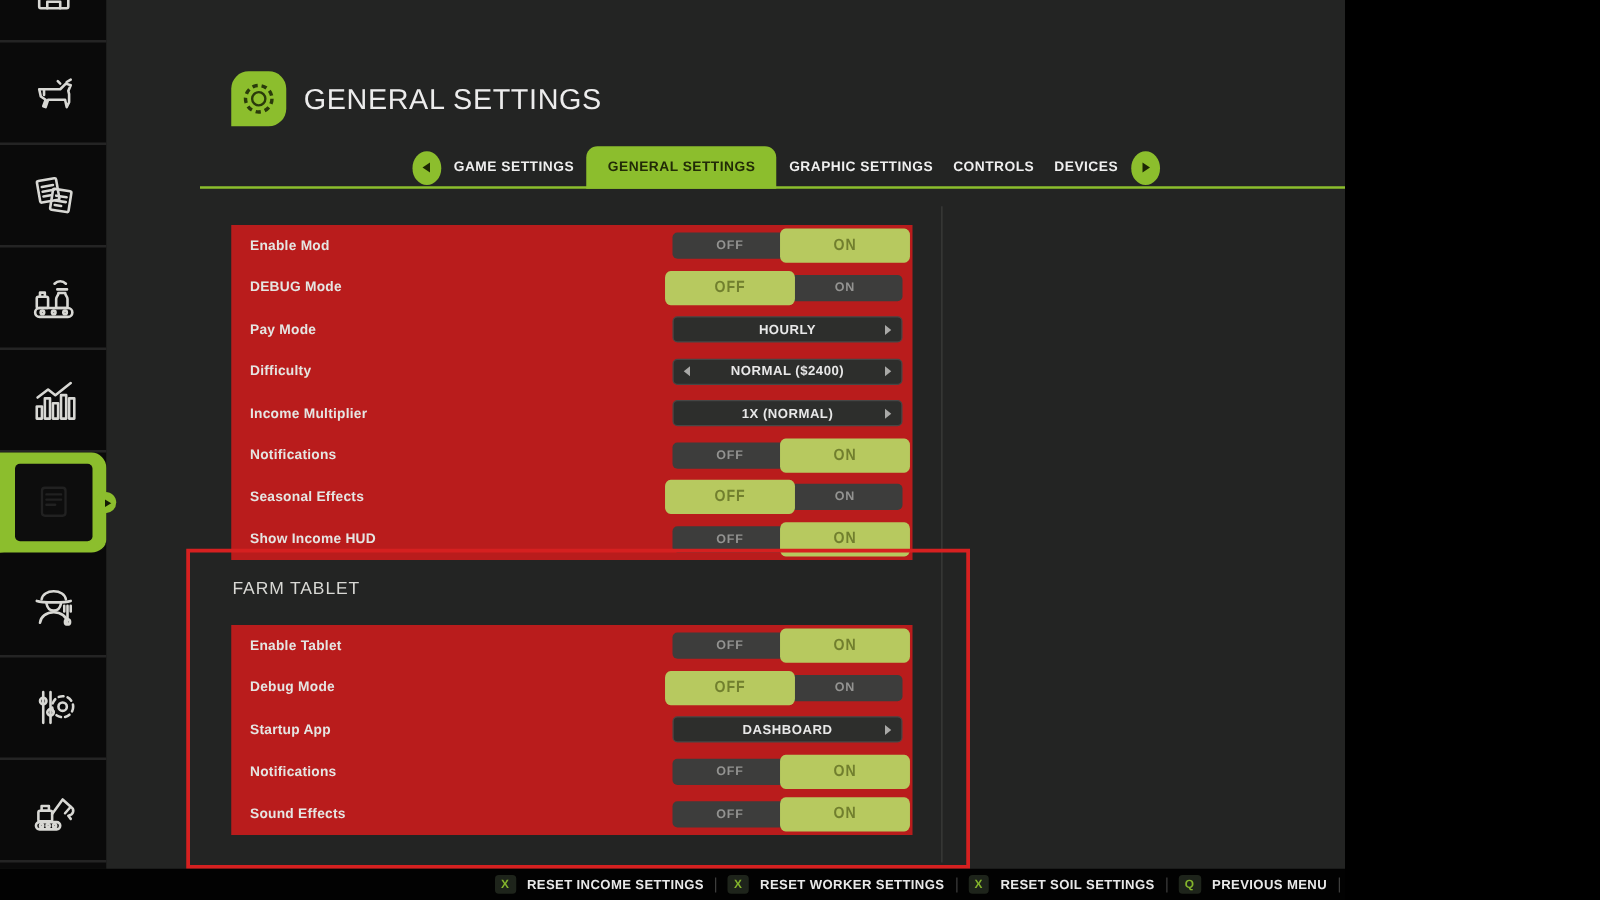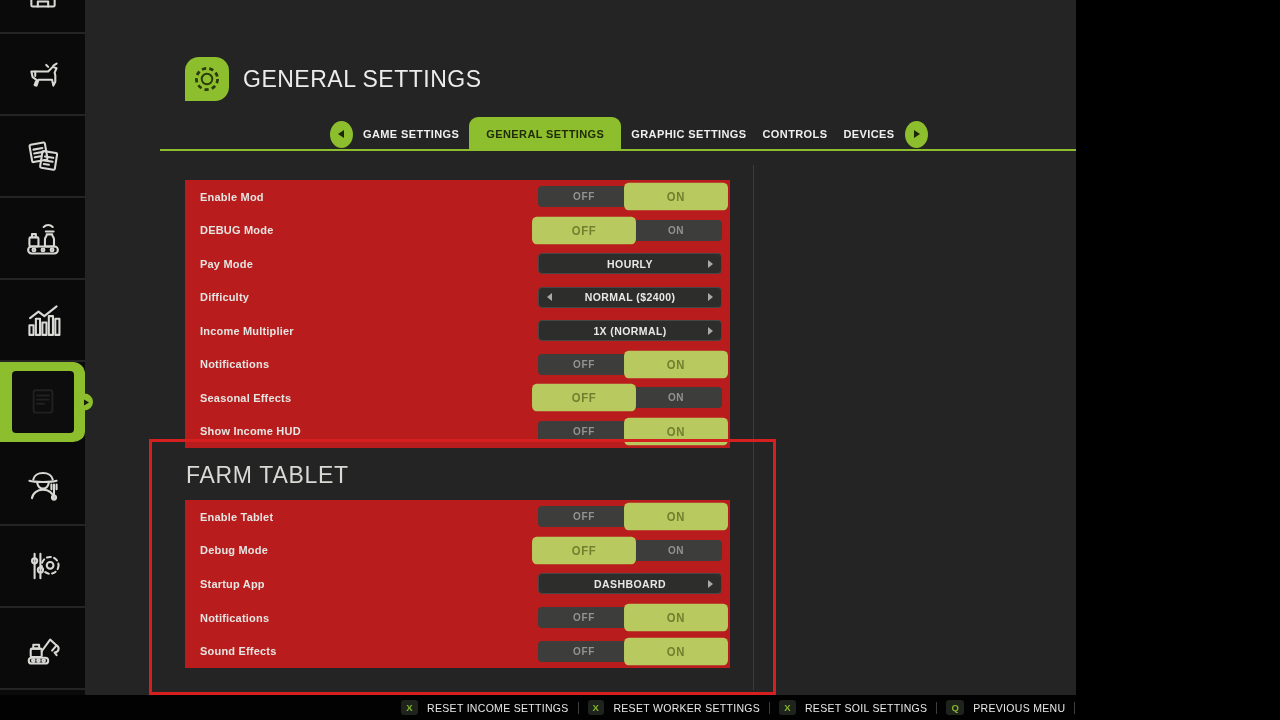--- a/index.html
+++ b/index.html
@@ -40,36 +40,36 @@
   .row{flex:1;display:flex;align-items:center;justify-content:space-between;padding:0 8px 0 15px}
   .row-label{font-size:11px;font-weight:bold;color:#e5e5e2;letter-spacing:.2px}
   .toggle{position:relative;width:184px;height:21px;display:flex}
   .seg{flex:1;display:flex;align-items:center;justify-content:center;background:#3d3d3c;color:#939391;font-size:10px;font-weight:bold;letter-spacing:.6px;border-radius:4px;cursor:pointer}
   .seg.sel{background:#b7c95f;color:#717f2e;transform:scale(1.13,1.3);z-index:2}
   .select{position:relative;width:184px;height:21px;background:#2d2e2c;border:1px solid #464645;border-radius:4px;display:flex;align-items:center;justify-content:center;cursor:pointer}
   .select .val{font-size:10.5px;font-weight:bold;color:#e8e8e8;letter-spacing:.4px}
   .tri{position:absolute;top:50%;transform:translateY(-50%);width:0;height:0;border-top:4px solid transparent;border-bottom:4px solid transparent}
   .tri-right{right:8px;border-left:5px solid #a9a9a7}
   .tri-left{left:8px;border-right:5px solid #a9a9a7}
-  .section-heading{position:absolute;left:186px;top:462px;font-size:23px;color:#d9d9d5;font-weight:normal;letter-spacing:.7px;z-index:2}
+  .section-heading{position:absolute;left:186px;top:462px;font-size:14px;color:#d9d9d5;font-weight:normal;letter-spacing:.7px;z-index:2}
 
   
   .content-scroll-line{position:absolute;left:753px;top:165px;width:1px;height:525px;background:#3c3c3b;z-index:1}
   .right-scrollbar{position:absolute;left:1250px;top:117px;width:27px;height:468px;background:#373c35;border-radius:13px;z-index:2}
   .rs-track{position:absolute;left:10px;top:13px;width:7px;height:440px;background:#040404;border-radius:3.5px}
   .rs-thumb{position:absolute;left:0;bottom:0;width:7px;height:110px;background:#8cbe2d;border-radius:3.5px;cursor:pointer}
 
   
   .annotation-rect{position:absolute;left:149px;top:439px;width:627px;height:256px;border:3px solid #d62020;z-index:8;pointer-events:none}
 
   
   .keybar{position:absolute;left:0;bottom:0;width:1280px;height:25px;background:#020202;display:flex;align-items:center;justify-content:flex-end;padding-right:10px;z-index:9}
   .kb-item{display:flex;align-items:center;gap:9px;padding:0 9px;cursor:pointer}
   .kb-key{background:#1e241b;color:#84b52c;font-size:9.5px;font-weight:bold;padding:2px 5px;border-radius:3px;letter-spacing:.5px}
-  .kb-label{color:#e8e8e8;font-size:10.5px;font-weight:normal;letter-spacing:.3px;white-space:nowrap}
+  .kb-label{color:#e8e8e8;font-size:10.5px;font-weight:bold;letter-spacing:.3px;white-space:nowrap}
   .kb-sep{width:1px;height:12px;background:#3d3d3c}
 </style>
 </head>
 <body>
 
 <div class="screen">
 
   <aside class="sidebar">
       <div class="sb-cell partial">
         <span class="sb-icon">

